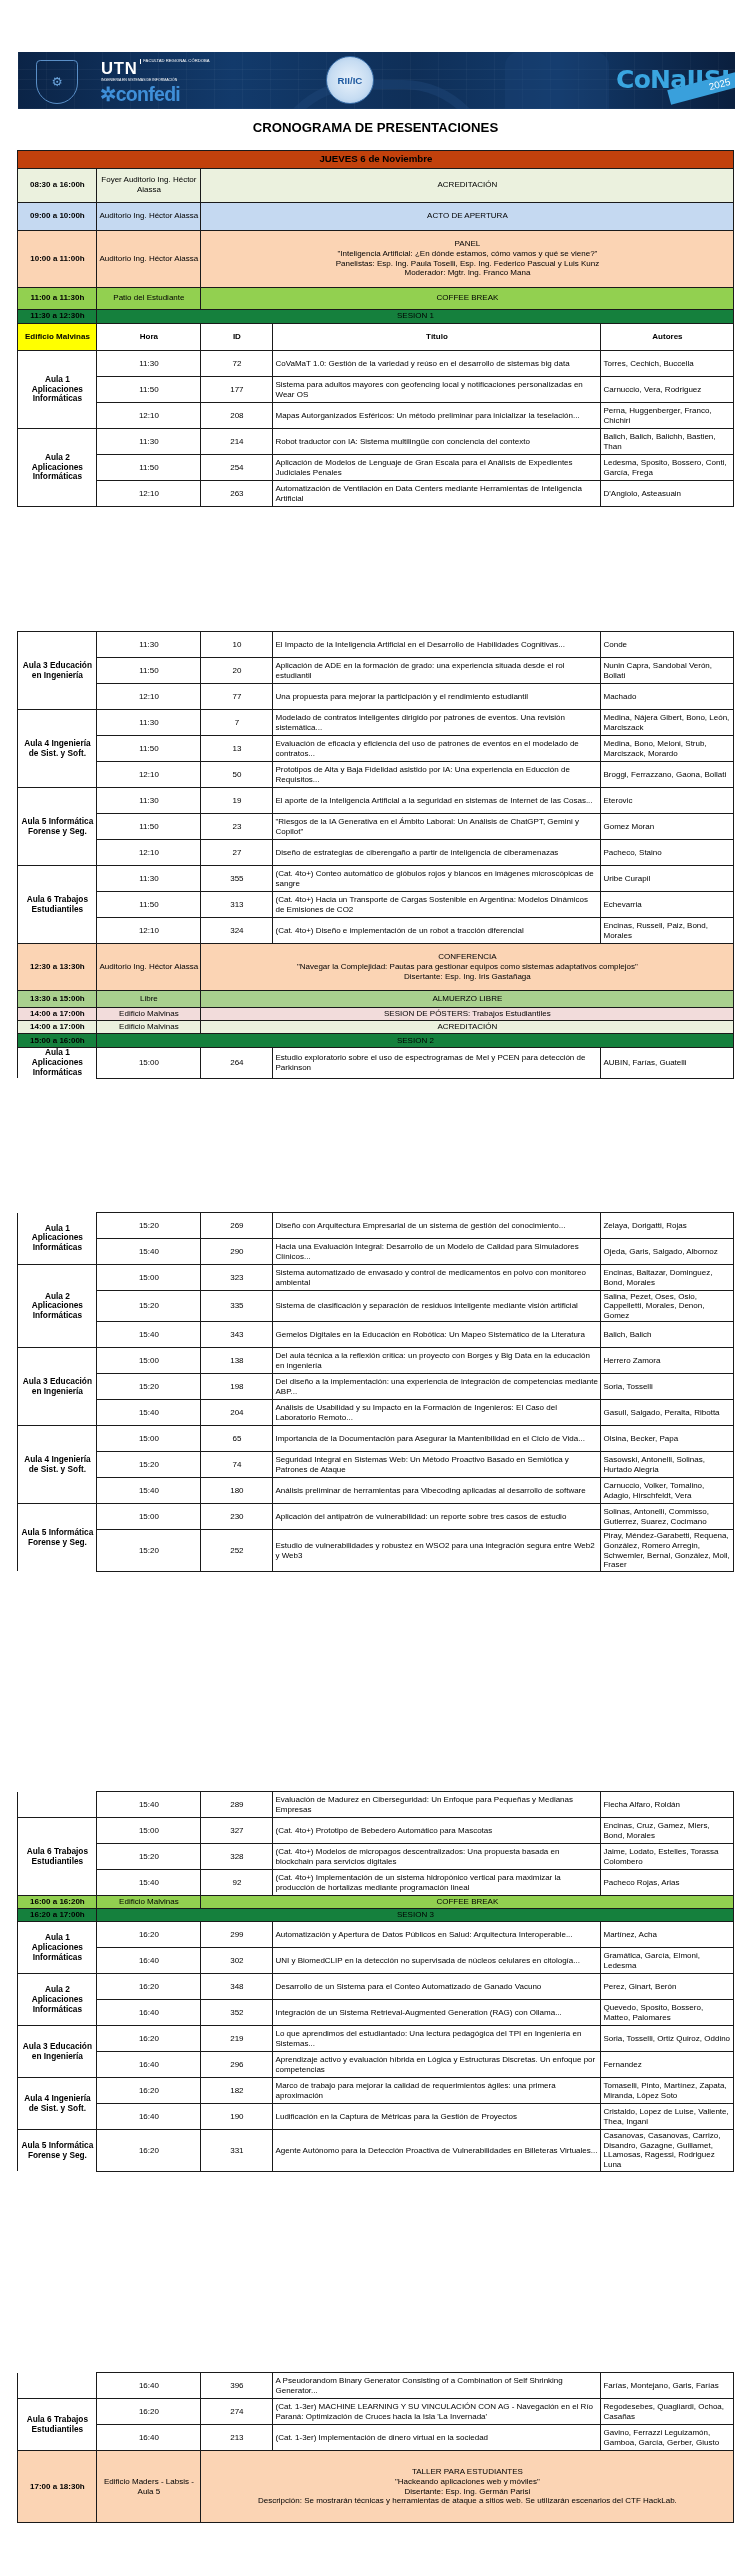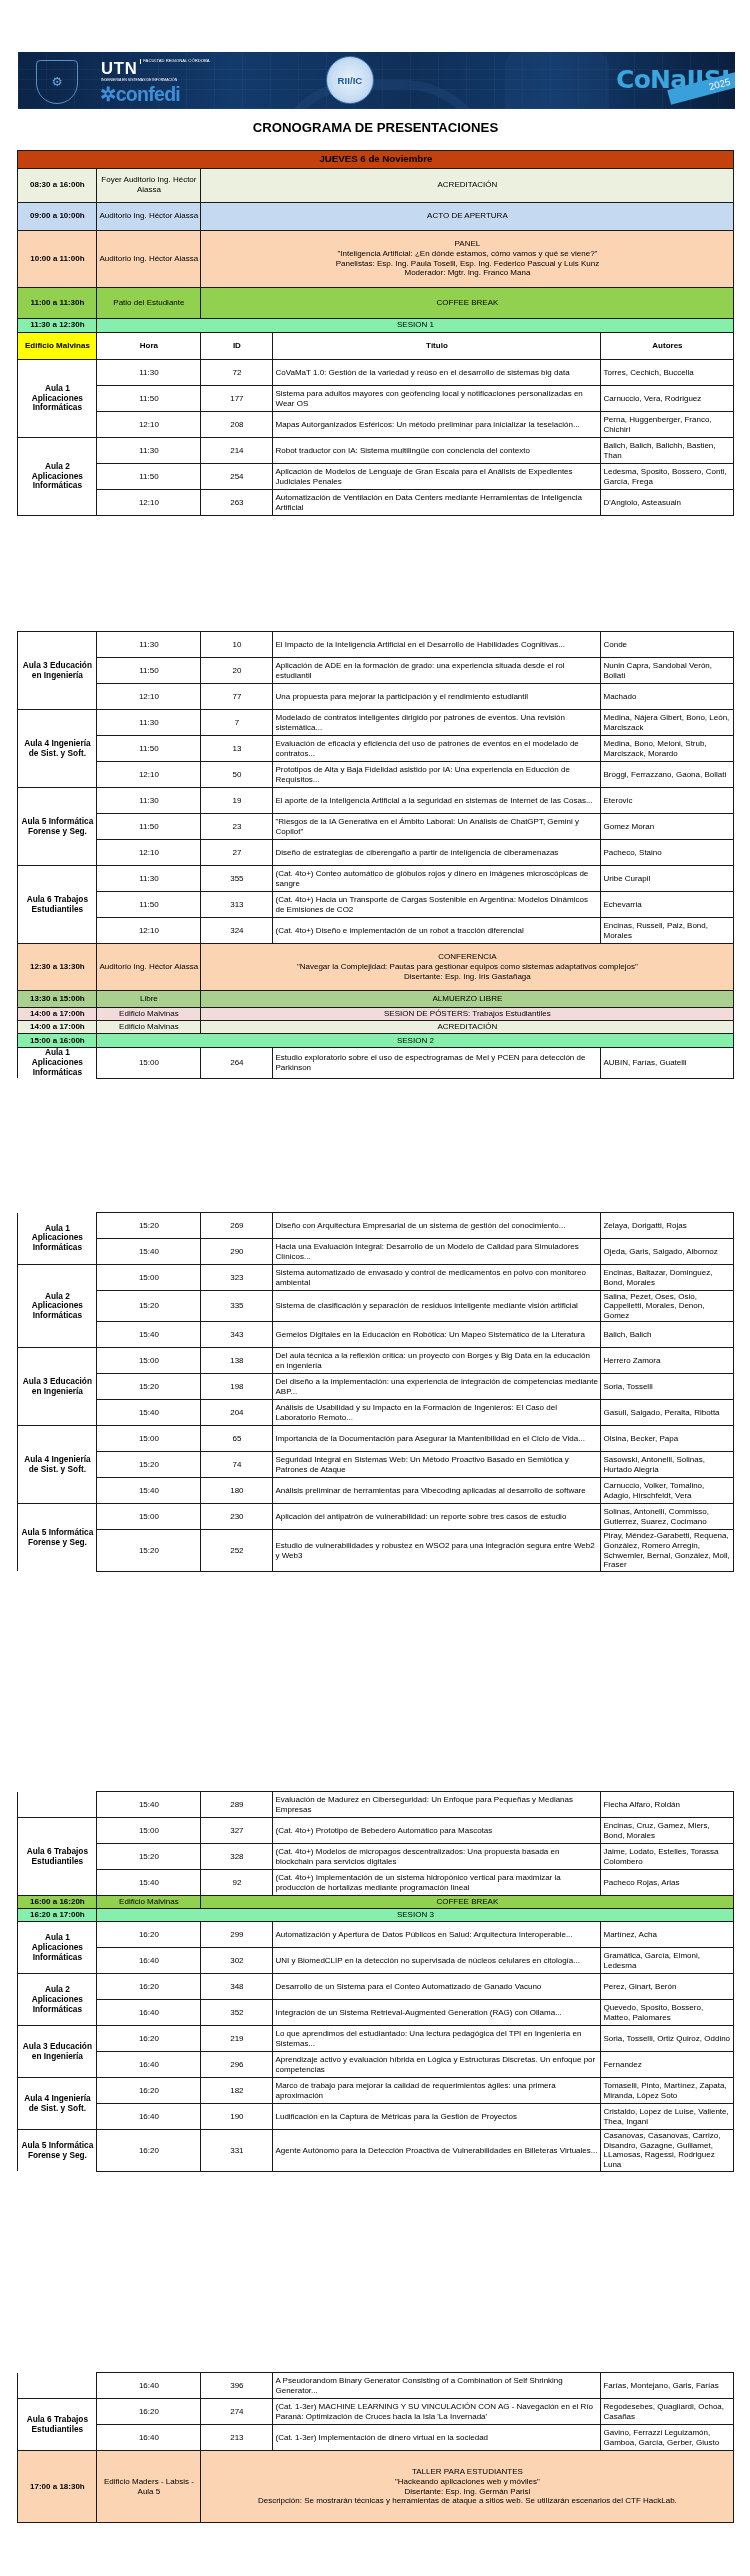--- a/index.html
+++ b/index.html
@@ -35,21 +35,21 @@
               font-family:"Liberation Sans", sans-serif; font-size:8px; }
   table.seg td { border:1px solid #1a1a1a; padding:0.7px 2.1px; line-height:9.7px; vertical-align:middle; }
   col.c1 { width:79px; } col.c2 { width:104px; } col.c3 { width:72px; } col.c4 { width:328px; } col.c5 { width:133px; }
   .center { text-align:center; }
   .bold { font-weight:bold; }
   .day { background:#c2410c; text-align:center; font-weight:bold; font-size:9.7px; height:15.3px; }
   .acred { background:#ebf1de; }
   .apert { background:#c5d9f1; }
   .panel { background:#fbd4b4; }
   .coffee { background:#92d050; }
-  .sesion { background:#86efac; }
+  .sesion { background:#15803d; }
   .lunch { background:#a9d08e; }
   .poster { background:#f2dcdb; }
   .yellow { background:#ffff00; }
   .hdr td { height:25px; }
   .aula { text-align:center; font-weight:bold; font-size:8.3px; }
   .title-cell, .authors-cell { text-align:left; }
   .panel-lines div { text-align:center; }
 </style>
 </head>
 <body>
@@ -96,21 +96,21 @@
   <tr class="panel" style="height:57px;">
     <td class="center bold">10:00 a 11:00h</td>
     <td class="center">Auditorio Ing. Héctor Aiassa</td>
     <td colspan="3" class="panel-lines">
       <div>PANEL</div>
       <div>"Inteligencia Artificial: ¿En dónde estamos, cómo vamos y qué se viene?"</div>
       <div>Panelistas: Esp. Ing. Paula Toselli, Esp. Ing. Federico Pascual y Luis Kunz</div>
       <div>Moderador: Mgtr. Ing. Franco Mana</div>
     </td>
   </tr>
-  <tr class="coffee" style="height:31px;border-radius:7px;">
+  <tr class="coffee" style="height:22px;border-radius:7px;">
     <td class="center bold">11:00 a 11:30h</td>
     <td class="center">Patio del Estudiante</td>
     <td colspan="3" class="center">COFFEE BREAK</td>
   </tr>
   <tr class="sesion" style="height:14px;">
     <td class="center bold">11:30 a 12:30h</td>
     <td colspan="4" class="center">SESION 1</td>
   </tr>
   <tr class="hdr bold">
     <td class="center yellow">Edificio Malvinas</td>
@@ -233,21 +233,21 @@
         <td class="center">27</td>
         <td class="title-cell">Diseño de estrategias de ciberengaño a partir de inteligencia de ciberamenazas</td>
         <td class="authors-cell">Pacheco, Staino</td>
       </tr>
     </tbody>
   <tbody>
       <tr style="height: 26px;">
         <td class="aula" rowspan="3">Aula 6 Trabajos Estudiantiles</td>
         <td class="center">11:30</td>
         <td class="center">355</td>
-        <td class="title-cell">(Cat. 4to+) Conteo automático de glóbulos rojos y dinero en imágenes microscópicas de sangre</td>
+        <td class="title-cell">(Cat. 4to+) Conteo automático de glóbulos rojos y blancos en imágenes microscópicas de sangre</td>
         <td class="authors-cell">Uribe Curapil</td>
       </tr>
       <tr style="height: 26px;">
         <td class="center">11:50</td>
         <td class="center">313</td>
         <td class="title-cell">(Cat. 4to+) Hacia un Transporte de Cargas Sostenible en Argentina: Modelos Dinámicos de Emisiones de CO2</td>
         <td class="authors-cell">Echevarria</td>
       </tr>
       <tr style="height: 26px;">
         <td class="center">12:10</td>

